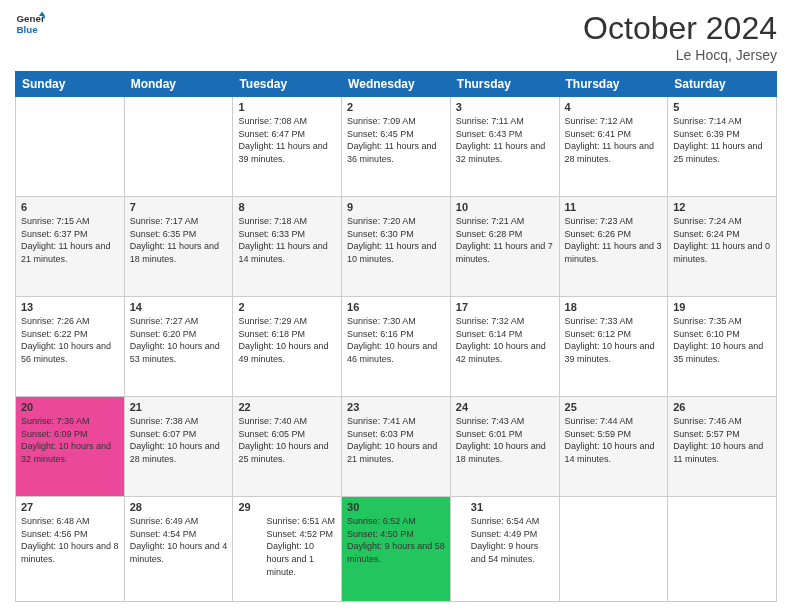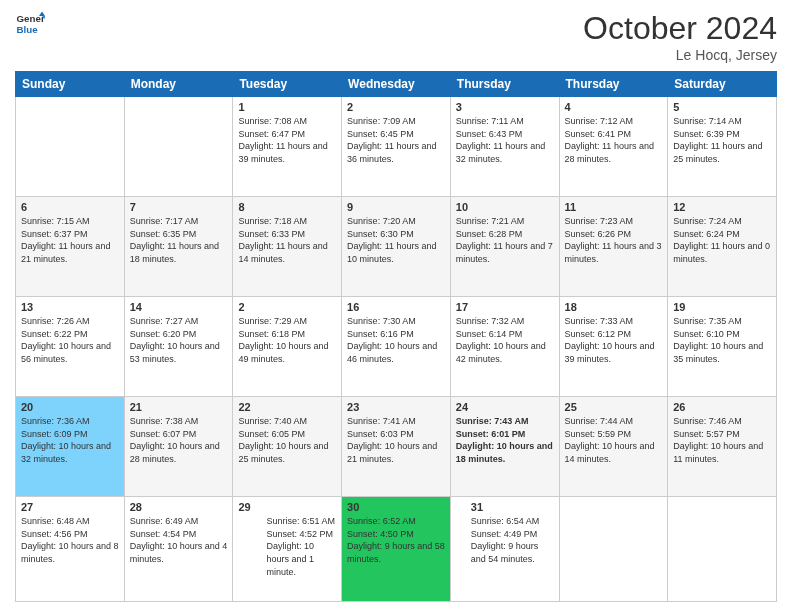--- a/index.html
+++ b/index.html
@@ -239,21 +239,21 @@
 Daylight: 10 hours and 39 minutes.</div>
           </td>
           <td style="background-color: rgb(255, 255, 255);">
             <span class="day-number">19</span>
             <div class="day-info" style="white-space: pre-line;">Sunrise: 7:35 AM
 Sunset: 6:10 PM
 Daylight: 10 hours and 35 minutes.</div>
           </td>
         </tr>
         <tr>
-          <td style="background-color: #7dd3fc;">
+          <td style="background-color: #ec4899;">
             <span class="day-number">20</span>
             <div class="day-info" style="white-space: pre-line;">Sunrise: 7:36 AM
 Sunset: 6:09 PM
 Daylight: 10 hours and 32 minutes.</div>
           </td>
           <td style="background-color: rgb(245, 245, 245);">
             <span class="day-number">21</span>
             <div class="day-info" style="white-space: pre-line;">Sunrise: 7:38 AM
 Sunset: 6:07 PM
 Daylight: 10 hours and 28 minutes.</div>
@@ -265,21 +265,21 @@
 Daylight: 10 hours and 25 minutes.</div>
           </td>
           <td style="background-color: rgb(245, 245, 245);">
             <span class="day-number">23</span>
             <div class="day-info" style="white-space: pre-line;">Sunrise: 7:41 AM
 Sunset: 6:03 PM
 Daylight: 10 hours and 21 minutes.</div>
           </td>
           <td style="background-color: rgb(245, 245, 245);">
             <span class="day-number">24</span>
-            <div class="day-info" style="white-space: pre-line; font-weight: bold;">Sunrise: 7:43 AM
+            <div class="day-info" style="white-space: pre-line;">Sunrise: 7:43 AM
 Sunset: 6:01 PM
 Daylight: 10 hours and 18 minutes.</div>
           </td>
           <td style="background-color: rgb(245, 245, 245);">
             <span class="day-number">25</span>
             <div class="day-info" style="white-space: pre-line;">Sunrise: 7:44 AM
 Sunset: 5:59 PM
 Daylight: 10 hours and 14 minutes.</div>
           </td>
           <td style="background-color: rgb(245, 245, 245);">

